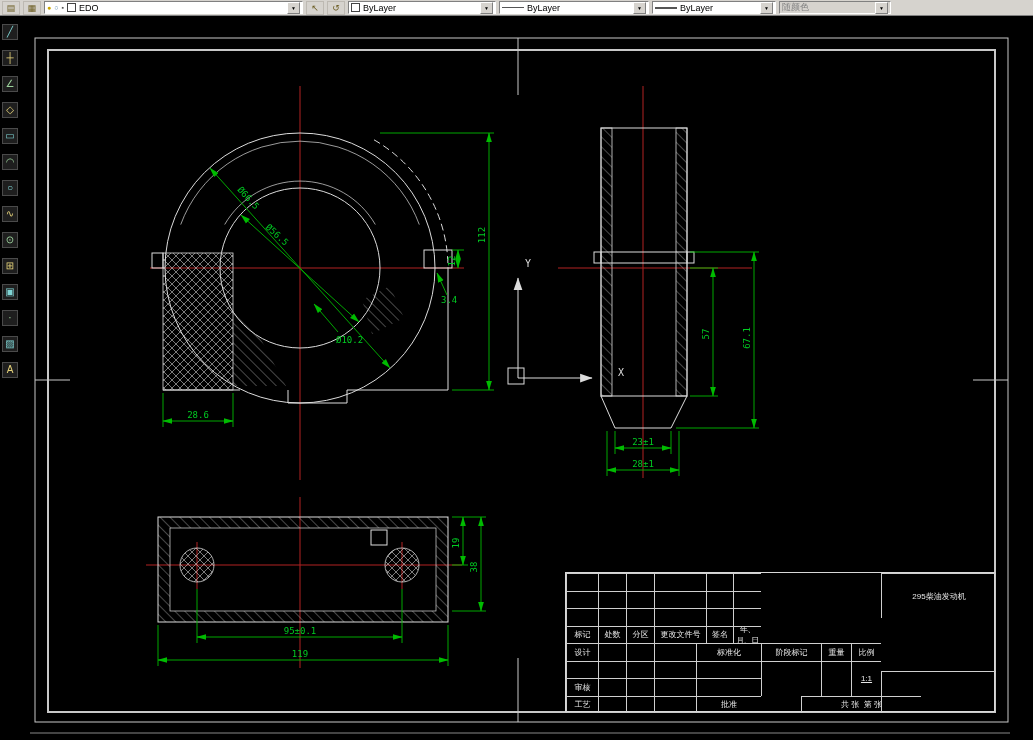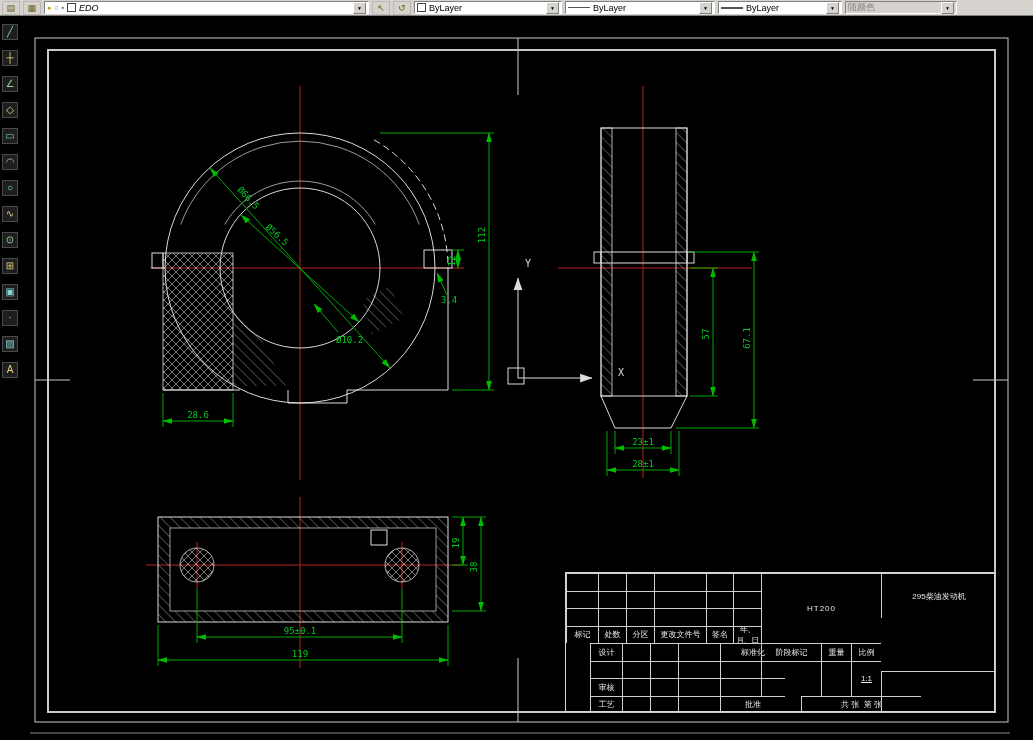--- a/index.html
+++ b/index.html
@@ -19,21 +19,21 @@
 
   
   .titleblock{position:absolute;left:565px;top:572px;width:430px;height:140px;z-index:5;
     color:#e6e6e6;border:1px solid #d8d8d8;box-sizing:border-box;}
   .titleblock .c{border-left:1px solid #cfcfcf;border-top:1px solid #cfcfcf;box-sizing:border-box;
     display:flex;align-items:center;justify-content:center;text-align:center;font-size:8px;
     overflow:hidden;}
   .revgrid{position:absolute;left:0;top:0;width:195px;height:70px;display:grid;
     grid-template-columns:32px 28px 28px 52px 27px 28px;grid-template-rows:repeat(4,17.5px);}
   .siggrid{position:absolute;left:0;top:70px;width:195px;height:70px;display:grid;
-    grid-template-columns:32px 28px 28px 42px 65px;grid-template-rows:repeat(4,17.5px);margin-left:24px;}
+    grid-template-columns:32px 28px 28px 42px 65px;grid-template-rows:repeat(4,17.5px);}
   .matcell{position:absolute;left:195px;top:0;width:120px;height:70px;font-size:13px;letter-spacing:1px;}
   .stagegrid{position:absolute;left:195px;top:70px;width:120px;height:17.5px;display:grid;
     grid-template-columns:60px 30px 30px;grid-template-rows:17.5px;}
   .valuegrid{position:absolute;left:195px;top:87.5px;width:120px;height:35px;display:grid;
     grid-template-columns:60px 30px 30px;grid-template-rows:35px;}
   .sheetcell{position:absolute;left:195px;top:122.5px;width:120px;height:17.5px;}
   .prodcell{position:absolute;left:315px;top:0;width:115px;height:45px;font-size:12px;}
   .titlecell{position:absolute;left:315px;top:45px;width:115px;height:53px;font-size:9px;
     letter-spacing:-0.5px;white-space:nowrap;}
   .emptycell{position:absolute;left:315px;top:98px;width:115px;height:42px;}
@@ -262,21 +262,20 @@
       <div class="c"></div>
       <div class="c"></div>
       <div class="c"></div>
       <div class="c">工艺</div>
       <div class="c"></div>
       <div class="c"></div>
       <div class="c"></div>
       <div class="c">批准</div>
     </div>
 
-    <div class="matcell c">HT200</div>
 
     <div class="stagegrid">
       <div class="c">阶段标记</div>
       <div class="c">重量</div>
       <div class="c">比例</div>
     </div>
     <div class="valuegrid">
       <div class="c"></div>
       <div class="c"></div>
       <div class="c s9">1:1</div>
@@ -284,21 +283,21 @@
     <div class="sheetcell c pre">共 张  第 张</div>
 
     <div class="prodcell c">295柴油发动机</div>
     <div class="emptycell c"></div>
   </div>
 
   <div class="toolbar-top">
     <div class="tbtn">▤</div>
     <div class="tbtn">▦</div>
 
-    <div class="dd" style="width:325px;font-style:italic;">
+    <div class="dd" style="width:259px;">
       <span class="mini" style="color:#c8a400;">●</span>
       <span class="mini" style="color:#5588aa;">○</span>
       <span class="mini" style="color:#555;">▪</span>
       <span class="swatch"></span>
       <span class="grow">EDO</span>
       <span class="arrowbtn">▼</span>
     </div>
 
     <div class="tbtn">↖</div>
     <div class="tbtn">↺</div>

